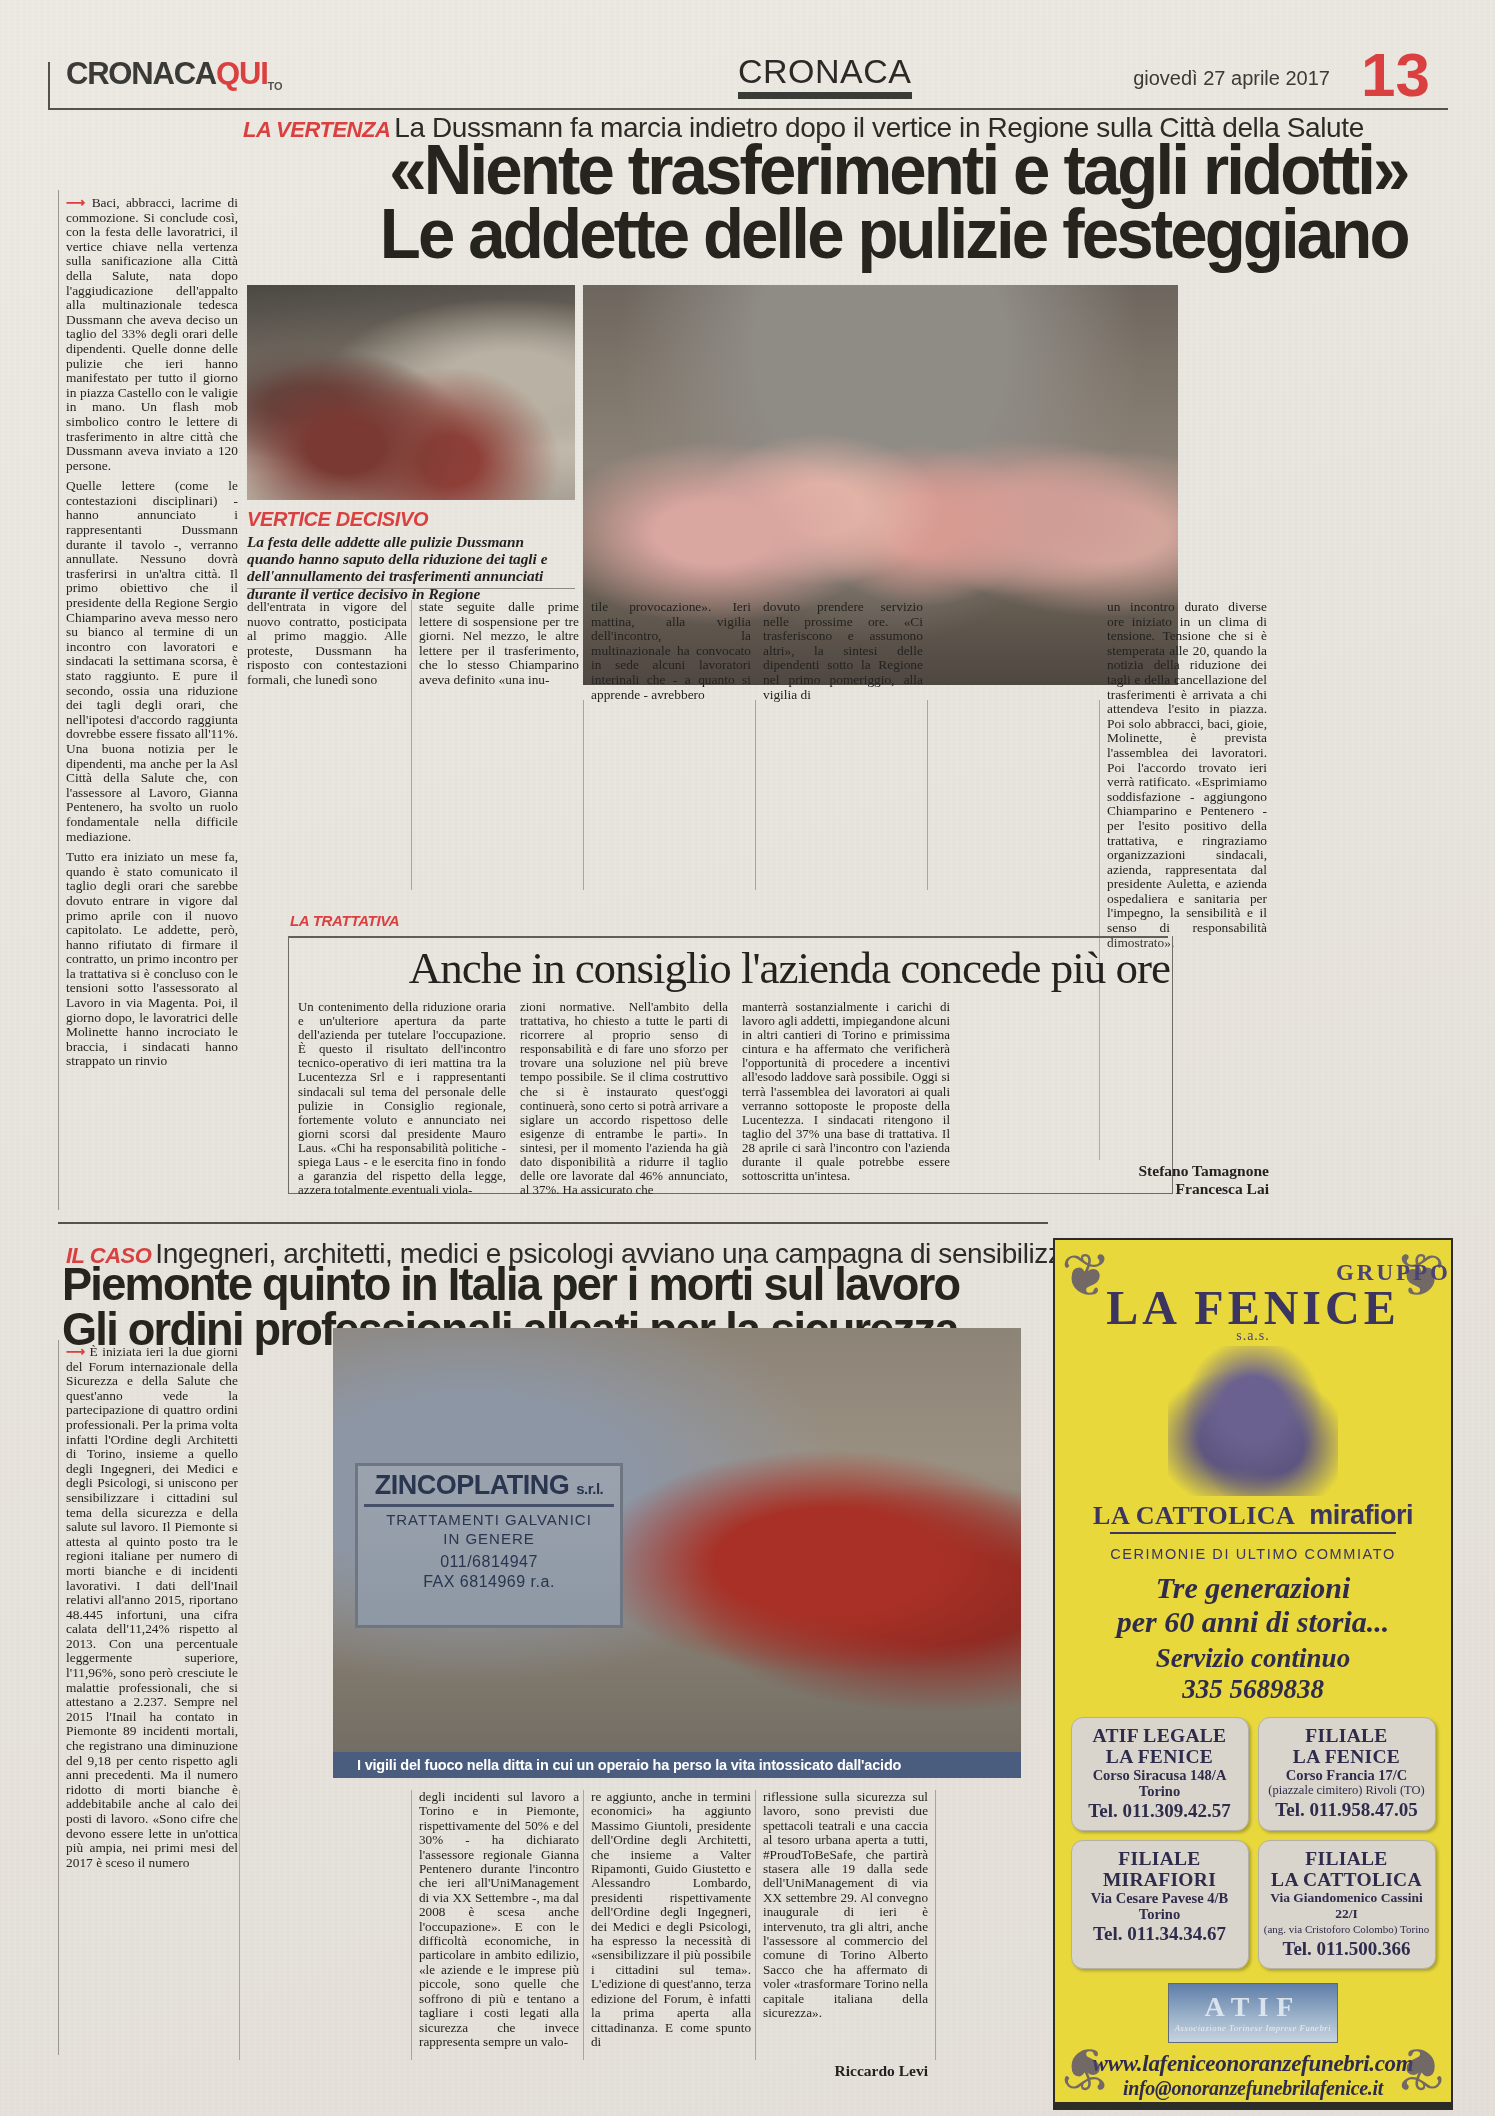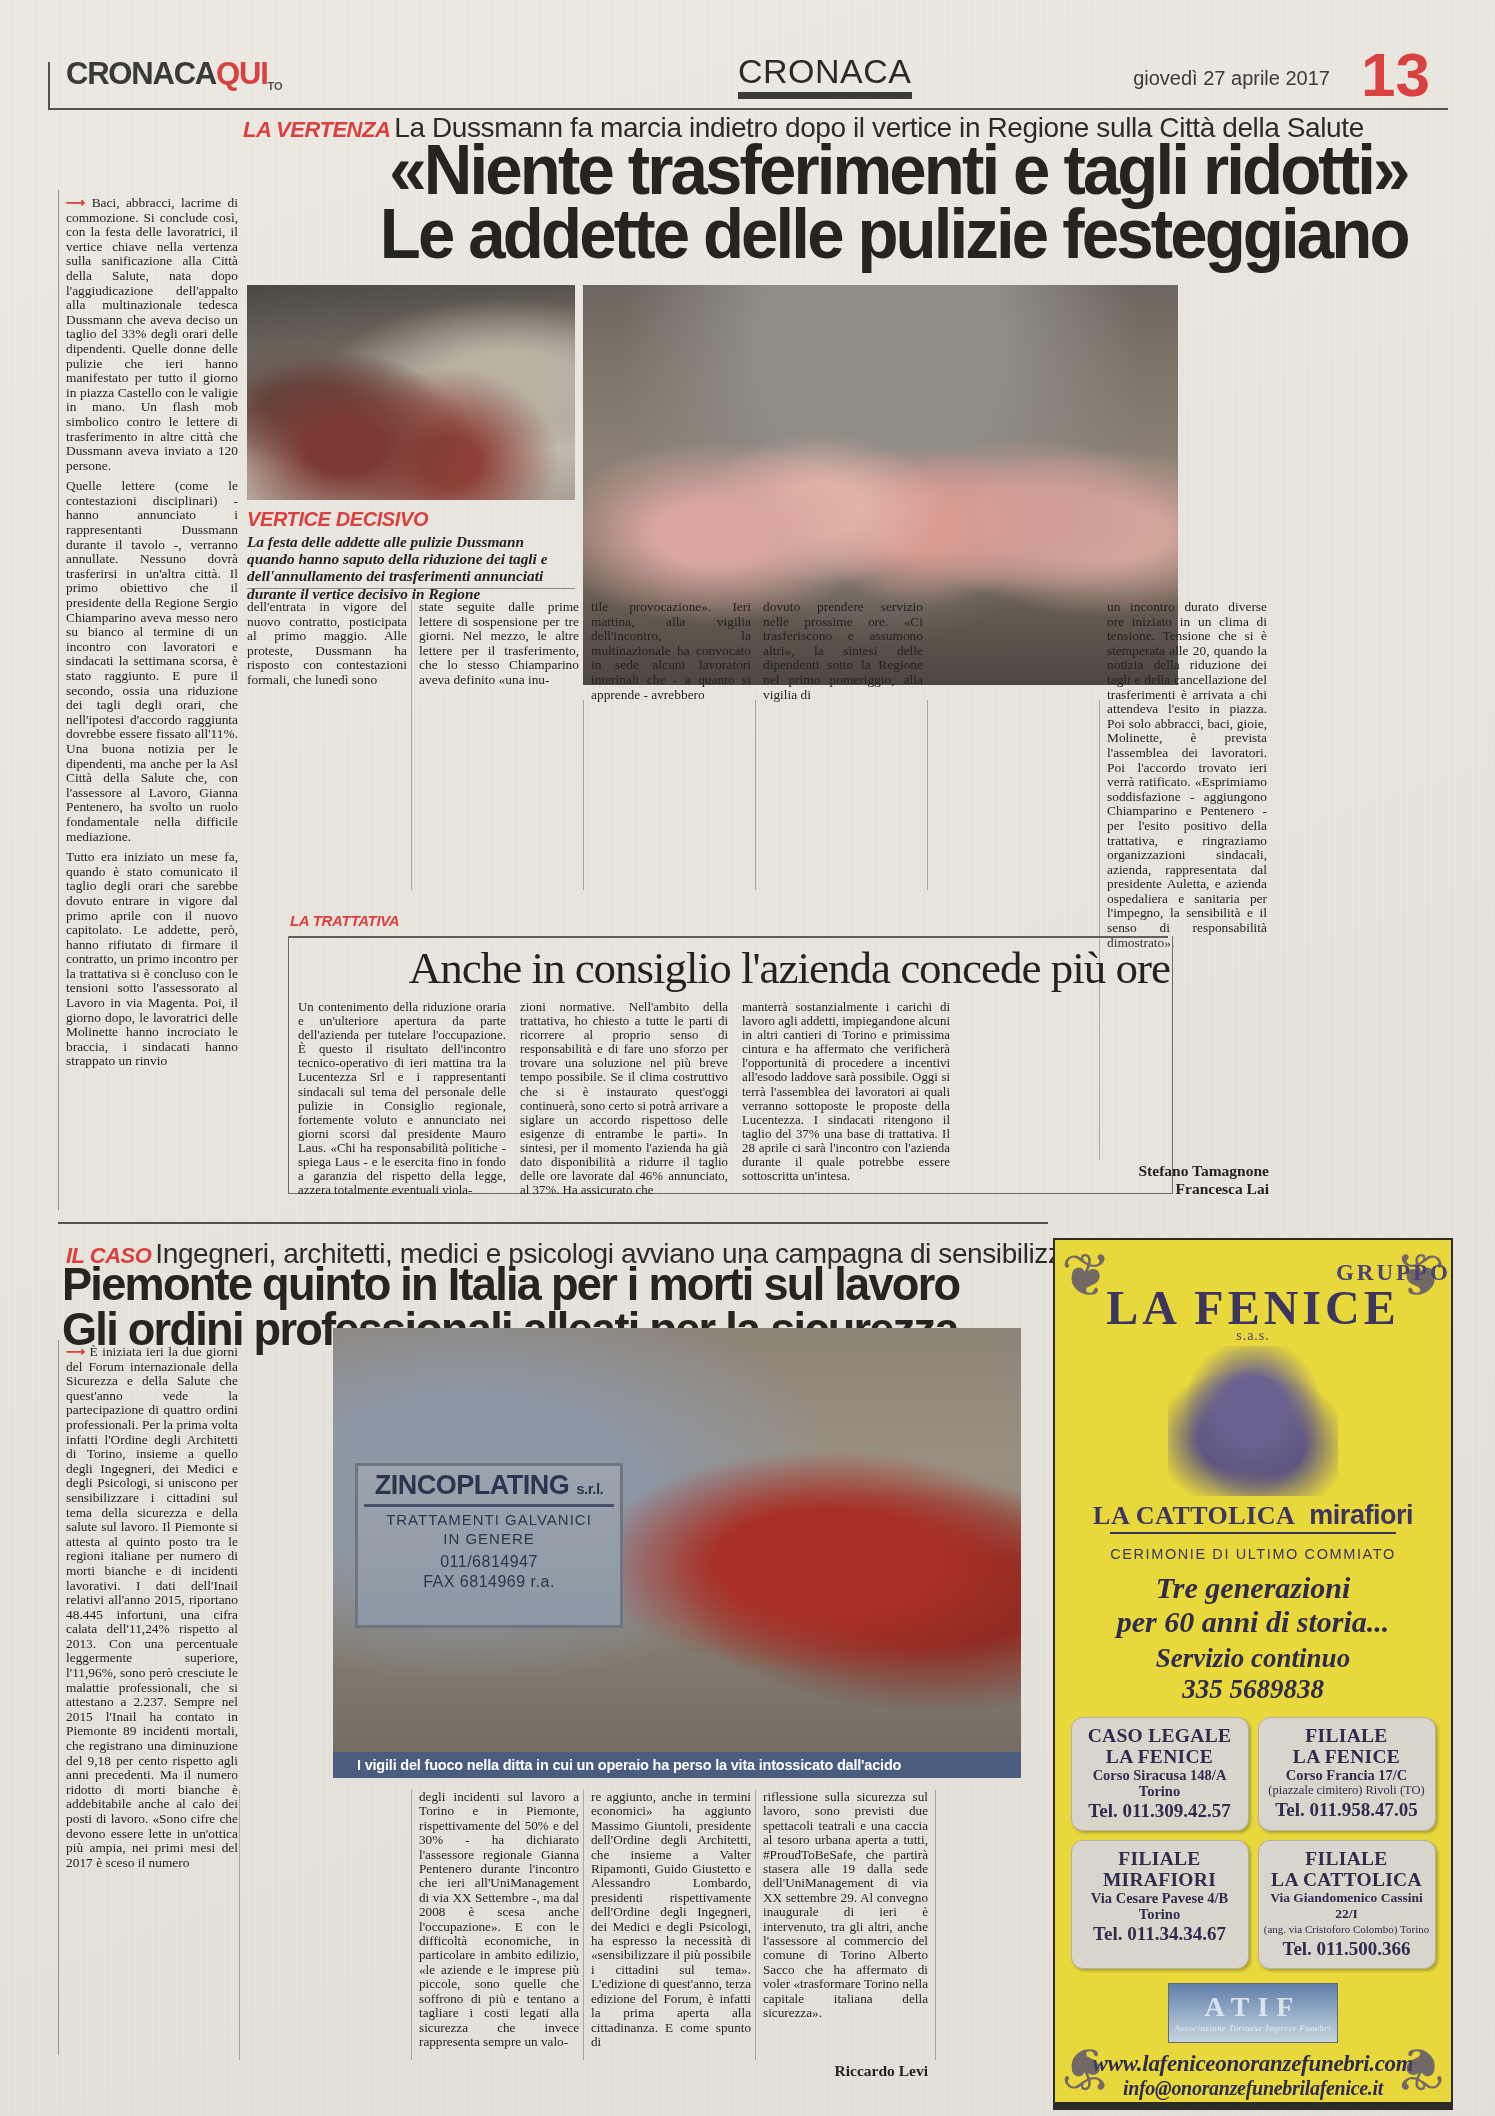--- a/index.html
+++ b/index.html
@@ -351,21 +351,21 @@
       <div>Tre generazioni</div>
       <div>per 60 anni di storia...</div>
     </div>
     <div id="ad-serv">
       <div>Servizio continuo</div>
       <div>335 5689838</div>
     </div>
 
     <div class="ad-boxes">
       <div class="ad-box">
-        <div class="t1">CASO LEGALE</div>
+        <div class="t1">ATIF LEGALE</div>
         <div class="t1">LA FENICE</div>
         <div class="t2">Corso Siracusa 148/A</div>
         <div class="t2">Torino</div>
         <div class="t4">Tel. 011.309.42.57</div>
       </div>
       <div class="ad-box">
         <div class="t1">FILIALE</div>
         <div class="t1">LA FENICE</div>
         <div class="t2">Corso Francia 17/C</div>
         <div class="t3">(piazzale cimitero) Rivoli (TO)</div>

